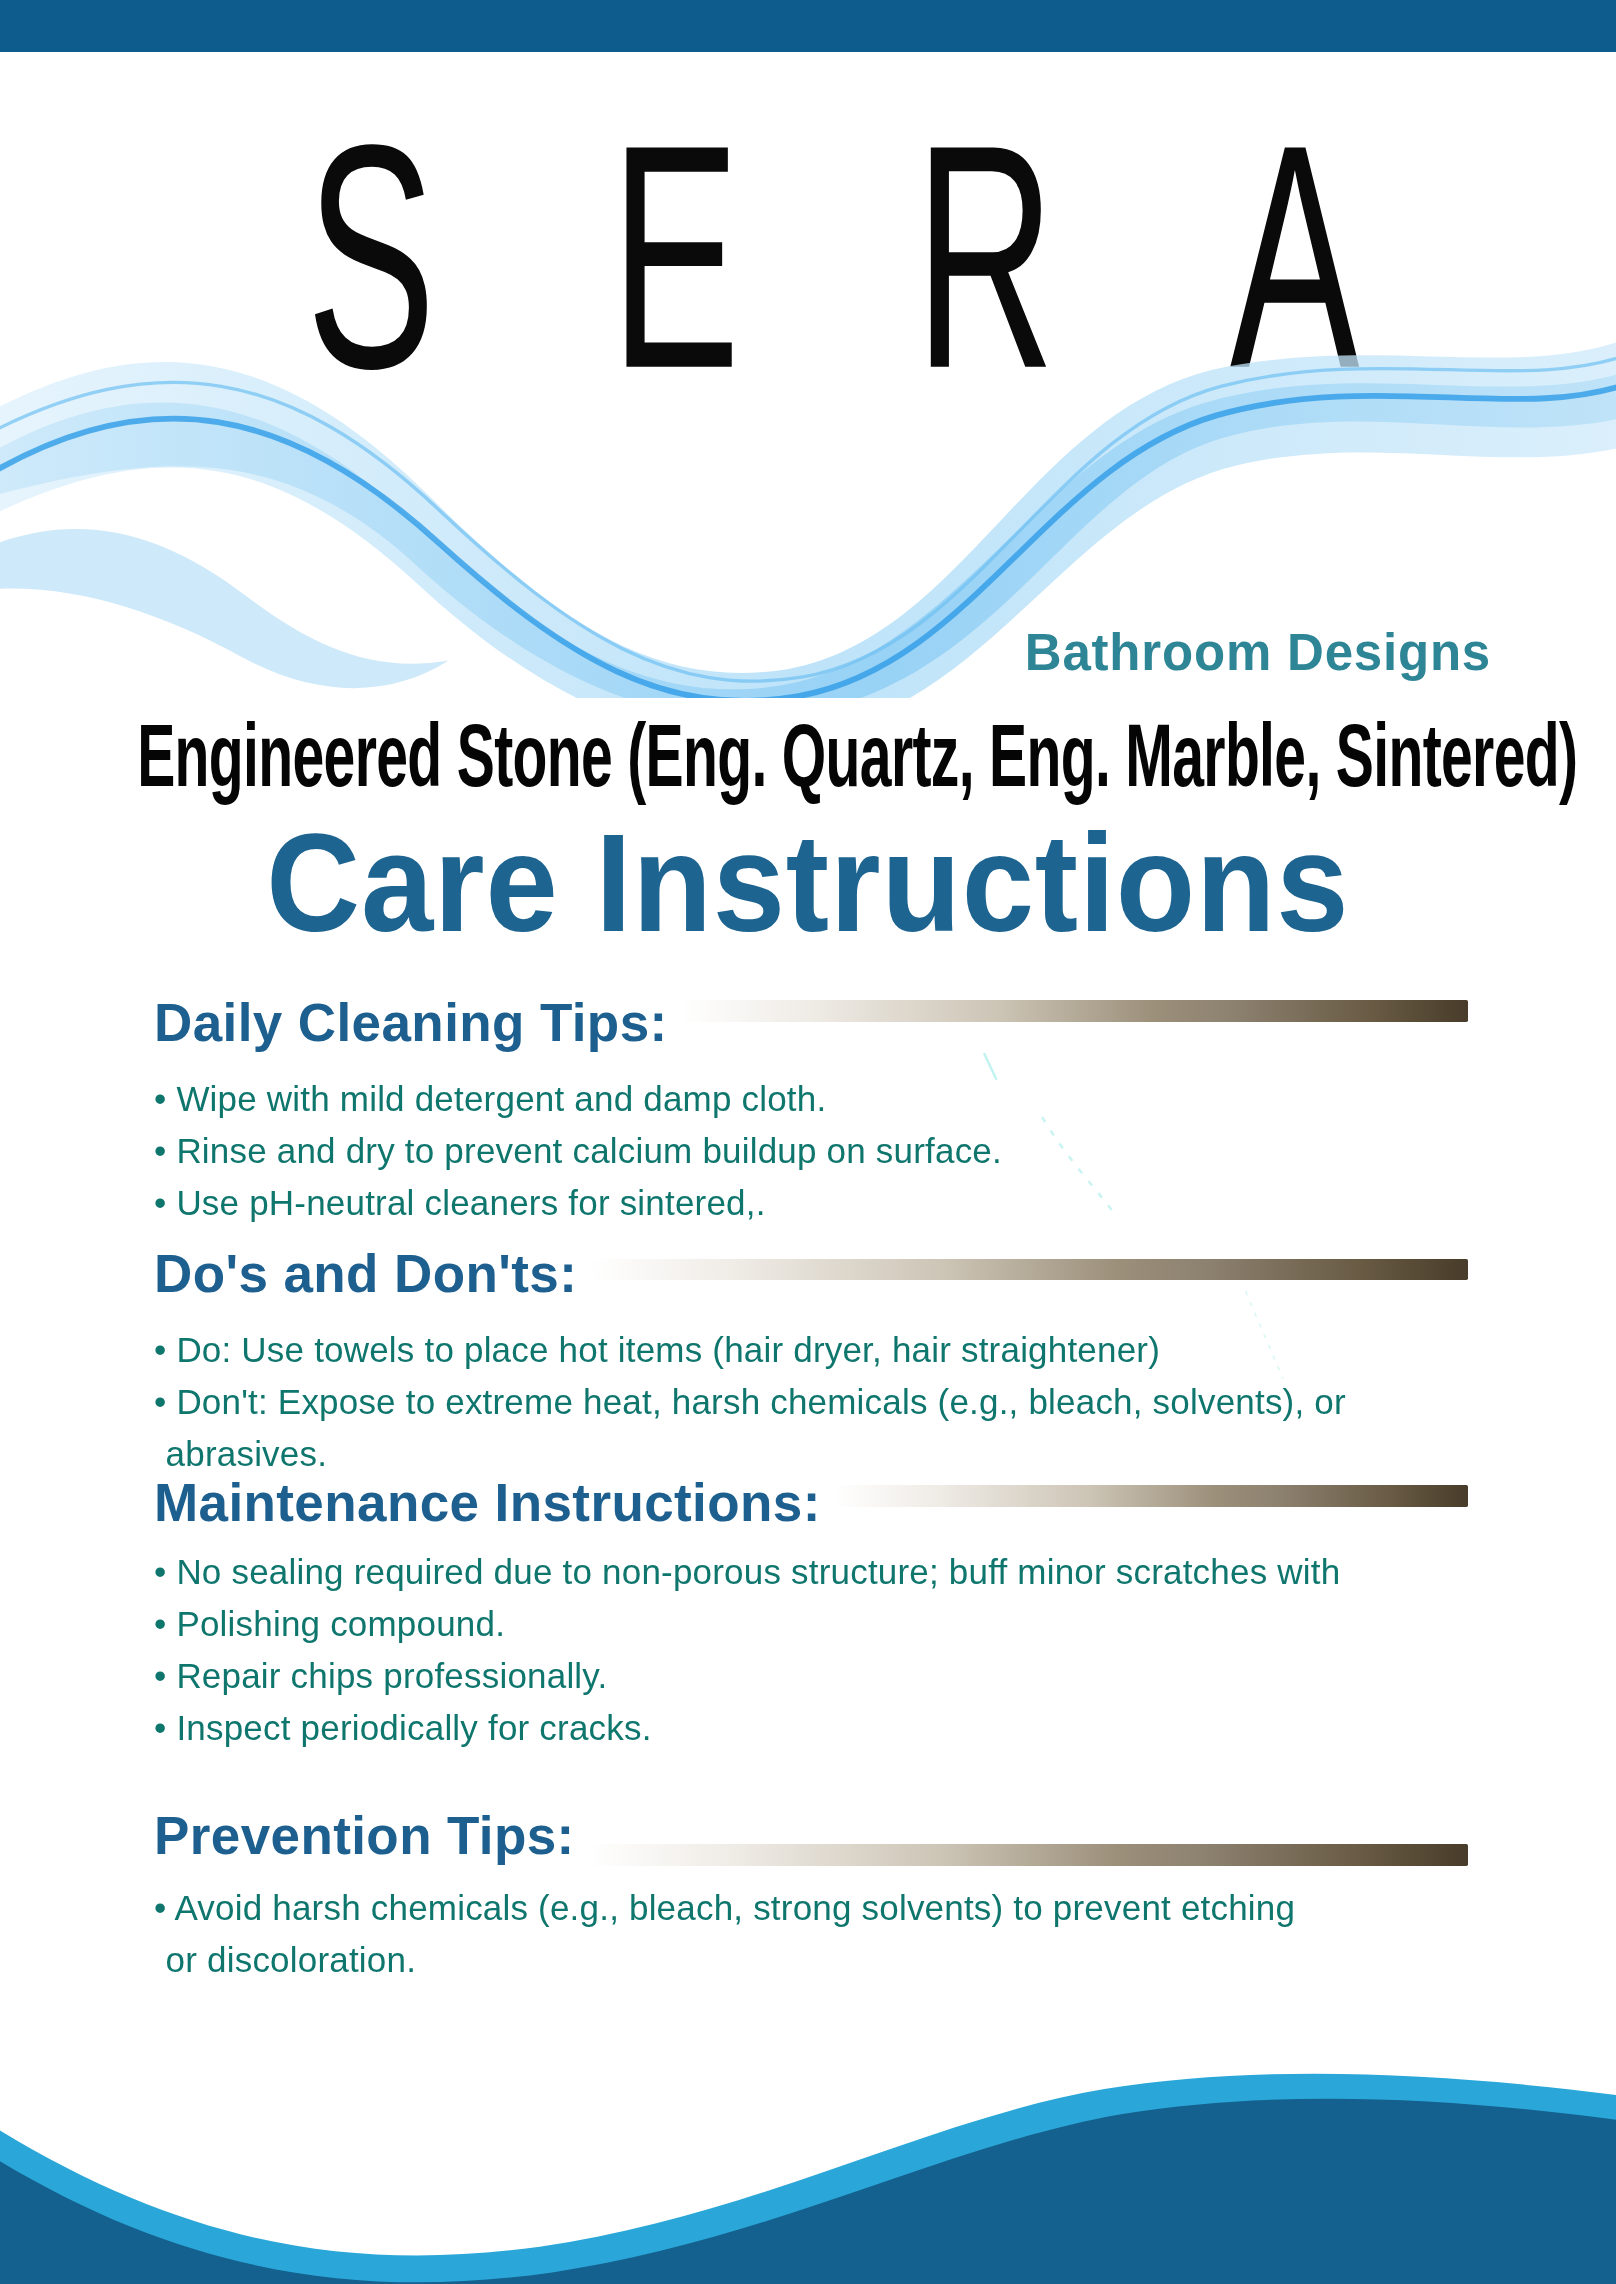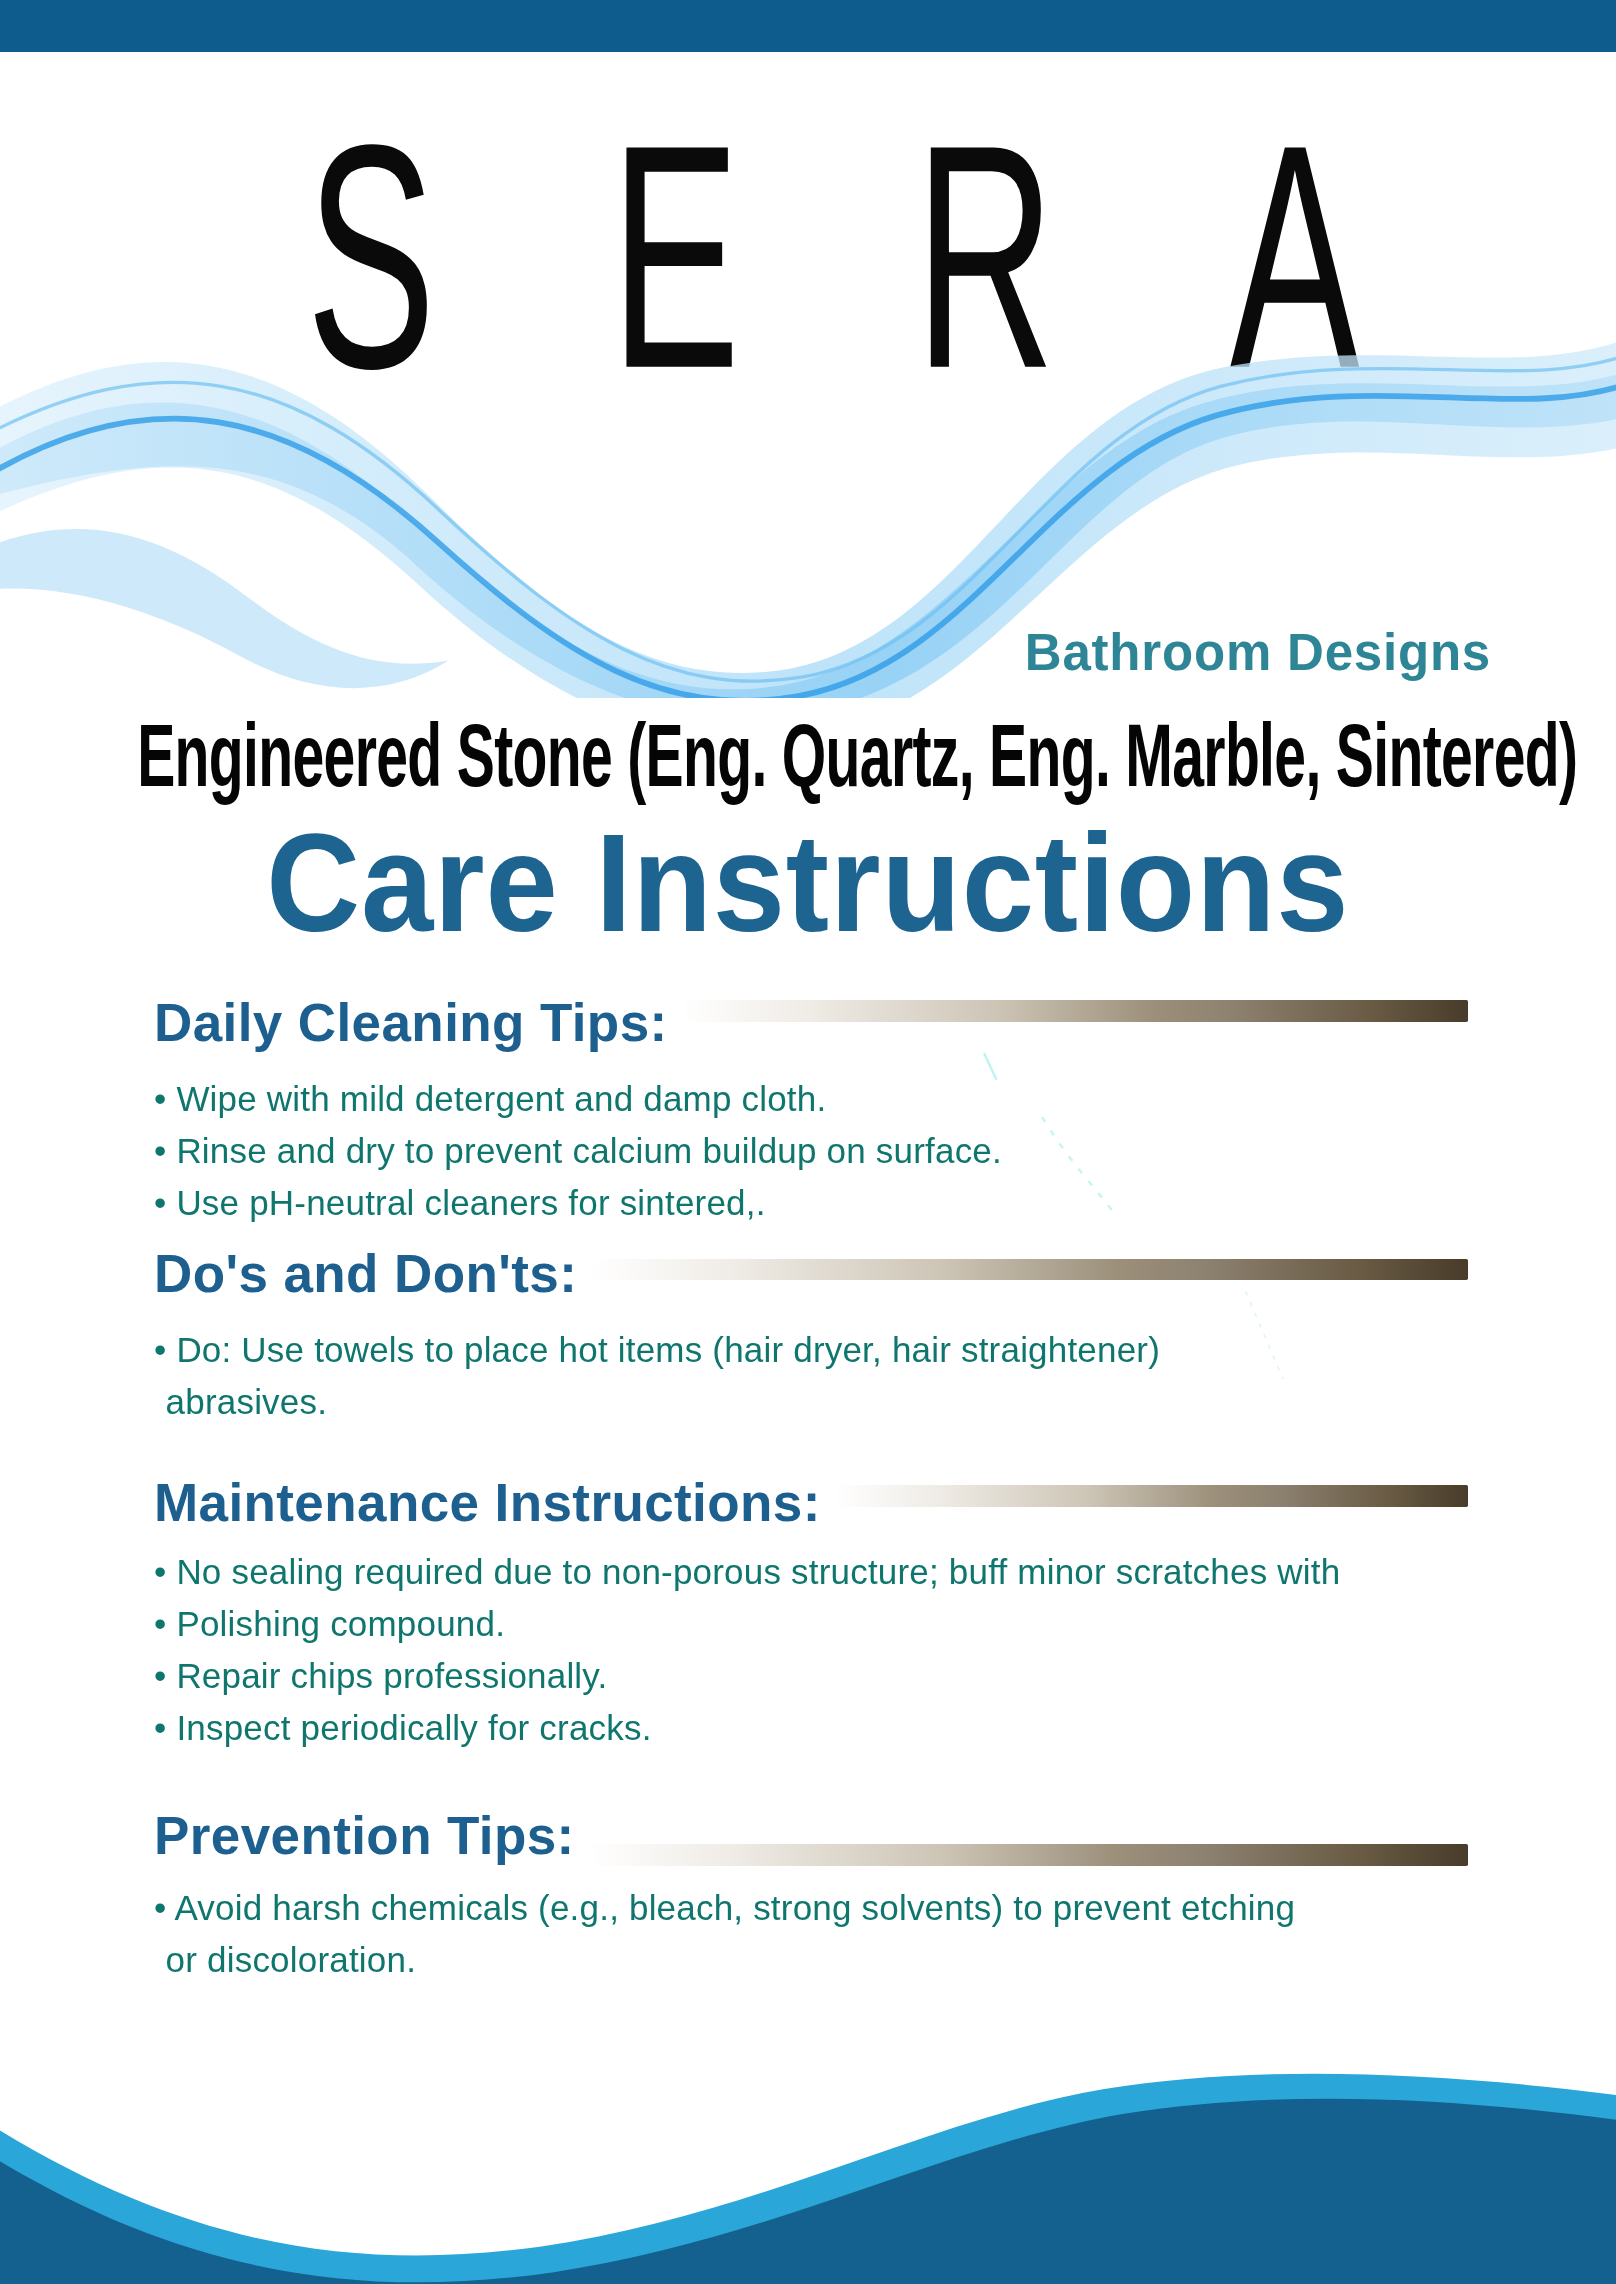--- a/index.html
+++ b/index.html
@@ -151,20 +151,21 @@
     </div>
   </div>
 
   <div class="section sec-2">
     <div class="sec-head">
       <h2>Do's and Don'ts:</h2>
       <div class="rule"></div>
     </div>
     <div class="lines">
       <div class="line">• Do: Use towels to place hot items (hair dryer, hair straightener)</div>
+      <div class="line">• Don't: Expose to extreme heat, harsh chemicals (e.g., bleach, solvents), or</div>
       <div class="line cont">abrasives.</div>
     </div>
   </div>
 
   <div class="section sec-3">
     <div class="sec-head">
       <h2>Maintenance Instructions:</h2>
       <div class="rule"></div>
     </div>
     <div class="lines">

